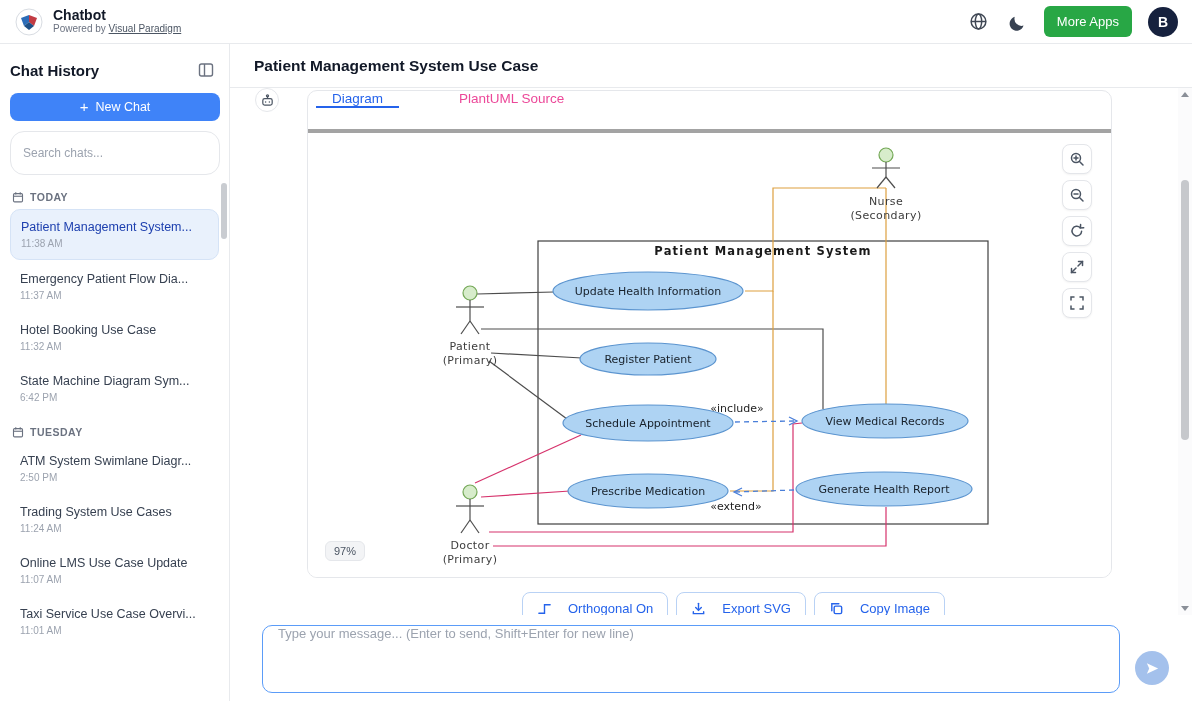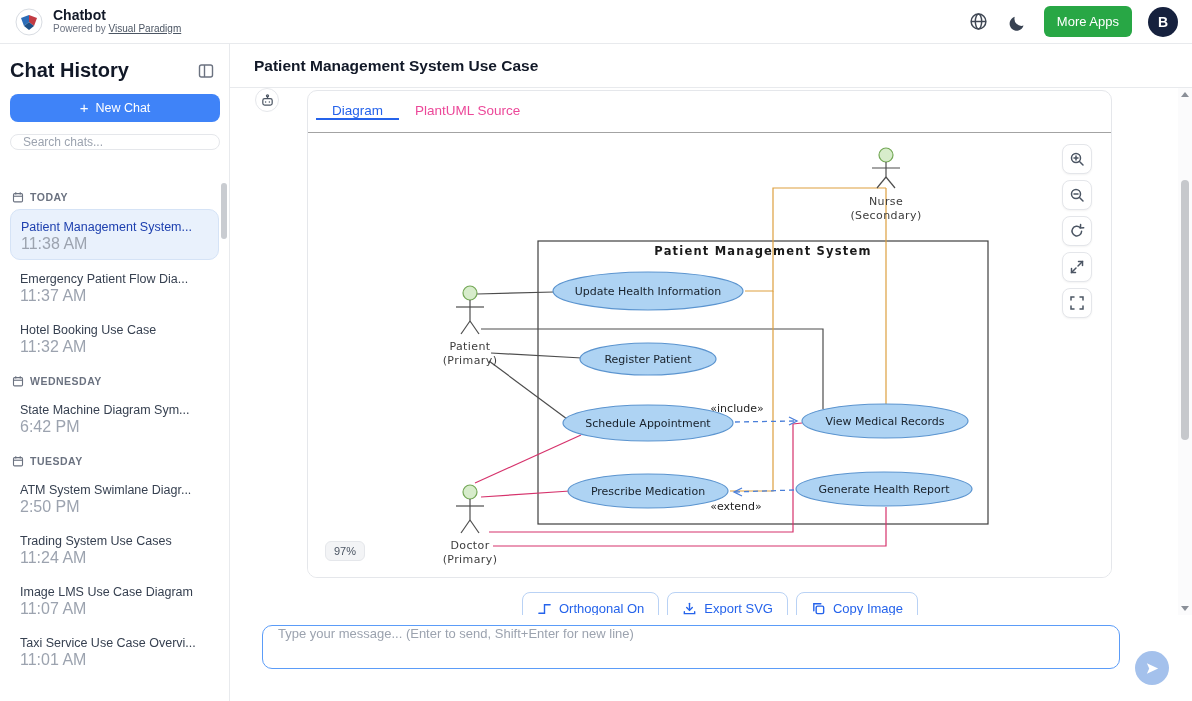--- a/index.html
+++ b/index.html
@@ -20,79 +20,79 @@
   .icon-btn { background:none; border:none; cursor:pointer; display:flex; align-items:center; padding:2px; }
   .more-apps { background:#28a745; color:#fff; border:none; border-radius:6px; padding:8px 13px;
                font-size:13px; font-weight:500; cursor:pointer; }
   .avatar { width:30px; height:30px; border-radius:50%; background:#16213e; color:#fff;
             font-weight:700; font-size:14px; display:flex; align-items:center; justify-content:center; cursor:pointer; }
 
   
   .sidebar { position:absolute; top:44px; left:0; width:230px; bottom:0; background:#fff;
              border-right:1px solid #e8eaed; overflow:hidden; }
   .sidebar-head { display:flex; align-items:center; justify-content:space-between; padding:15px 12px 10px 10px; }
-  .sidebar-title { font-size:20px; font-weight:700; color:#111827; }
+  .sidebar-title { font-size:15px; font-weight:700; color:#111827; }
   .new-chat { margin:2px 10px 10px 10px; width:210px; height:28px; background:#3f83f8; color:#fff;
               border:none; border-radius:8px; font-size:12.5px; display:flex; align-items:center;
               justify-content:center; gap:7px; cursor:pointer; }
   .new-chat .plus { font-size:15px; line-height:14px; }
-  .search { margin:0 10px; width:210px; height:16px; border:1px solid #e5e7eb; border-radius:14px;
+  .search { margin:0 10px; width:210px; height:44px; border:1px solid #e5e7eb; border-radius:14px;
             padding:0 12px; font-size:12px; color:#374151; outline:none; }
   .search::placeholder { color:#9ca3af; }
   .chat-list { position:absolute; top:136px; bottom:0; left:0; right:0; overflow:hidden; padding:0 10px; }
   .group-head { display:flex; align-items:center; gap:6px; color:#6b7280; font-size:10.5px;
                 font-weight:600; letter-spacing:.5px; padding:11px 2px 6px 2px; }
   .chat-item { padding:9px 10px; border-radius:10px; margin-bottom:2px; cursor:pointer; }
   .chat-item.active { background:#e9f1fc; border:1px solid #d5e3f6; }
   .chat-title { font-size:12.5px; font-weight:500; color:#374151; white-space:nowrap; overflow:hidden; line-height:16px; }
   .chat-item.active .chat-title { color:#1e40af; }
-  .chat-time { font-size:16px; color:#9ca3af; margin-top:2px; line-height:13px; }
+  .chat-time { font-size:10px; color:#9ca3af; margin-top:2px; line-height:13px; }
   .sb-thumb { position:absolute; top:139px; right:2px; width:6px; height:56px; background:#c9ccd1; border-radius:3px; }
 
   
   .main { position:absolute; left:230px; top:44px; right:0; bottom:0; }
   .main-header { height:44px; border-bottom:1px solid #e8eaed; display:flex; align-items:center; padding:0 24px; }
   .page-title { font-size:15.5px; font-weight:700; color:#111827; }
   .main-body { position:absolute; top:44px; left:0; right:0; bottom:0; overflow:hidden; background:#fff; }
 
   .assistant-avatar { position:absolute; left:25px; top:0; width:24px; height:24px; border:1px solid #e5e7eb;
                       border-radius:50%; background:#fff; display:flex; align-items:center; justify-content:center; }
 
   .card { position:absolute; left:77px; top:2px; width:805px; height:488px; background:#fff;
           border:1px solid #e5e7eb; border-radius:10px; overflow:hidden; }
-  .tabbar { height:42px; border-bottom:1px solid #a3a3a3; display:flex; align-items:center; padding:0 8px; }
+  .tabbar { height:42px; border-bottom:4px solid #a3a3a3; display:flex; align-items:flex-start; padding:0 8px;gap:44px; }
   .tab { display:flex; align-items:center; padding:0 16px; font-size:13.5px; color:#ec4899;
          cursor:pointer; border-bottom:2px solid transparent; }
   .tab.active { color:#2563eb; border-bottom-color:#2563eb; font-weight:500; }
   .canvas { position:relative; height:446px; background:#fff; }
   .diagram { position:absolute; left:123px; top:8px; }
 
   .zoom-tools { position:absolute; right:19px; top:11px; display:flex; flex-direction:column; gap:6px; }
   .ztool { width:30px; height:30px; background:#fff; border:1px solid #e4e6ea; border-radius:8px;
            display:flex; align-items:center; justify-content:center; cursor:pointer;
            box-shadow:0 1px 2px rgba(0,0,0,.05); }
   .zoom-badge { position:absolute; left:17px; top:408px; background:#f3f4f6; border:1px solid #e5e7eb;
                 border-radius:6px; padding:3px 8px; font-size:11px; color:#4b5563; }
 
   .actions-row { position:absolute; left:292px; top:504px; display:flex; gap:8px; z-index:1; }
-  .action-btn { display:flex; align-items:center; gap:7px; padding:8px 14px; background:#fff;
+  .action-btn { display:flex; align-items:center; gap:16px; padding:8px 14px; background:#fff;
                 border:1px solid #b9d2f5; color:#2563eb; font-size:13px; font-weight:500;
                 border-radius:8px; cursor:pointer; white-space:nowrap; }
 
   
   .scrollbar { position:absolute; right:0; top:0; width:14px; height:527px; background:#fbfbfc; }
   .sb-arrow { position:absolute; left:50%; transform:translateX(-50%); width:0; height:0;
               border-left:4px solid transparent; border-right:4px solid transparent; }
   .sb-up { top:4px; border-bottom:5px solid #8a8f98; }
   .sb-down { bottom:4px; border-top:5px solid #8a8f98; }
   .thumb { position:absolute; right:3px; top:92px; width:8px; height:260px; background:#c6c8cc; border-radius:4px; }
 
   
   .composer { position:absolute; left:0; right:0; bottom:0; height:86px; background:#fff; z-index:10; }
-  .msg { position:absolute; left:32px; top:10px; width:858px; height:44px; border:1.5px solid #5b9cf8;
+  .msg { position:absolute; left:32px; top:10px; width:858px; height:68px; border:1.5px solid #5b9cf8;
          border-radius:10px; padding:0 15px; font-size:13px; font-family:inherit; color:#374151;
          resize:none; outline:none; }
   .msg::placeholder { color:#9ca3af; }
   .send { position:absolute; right:23px; top:36px; width:34px; height:34px; border-radius:50%;
           background:#a4c1ec; border:none; display:flex; align-items:center; justify-content:center; cursor:pointer; }
 
   
   .d-font { font-family:"DejaVu Sans",sans-serif; }
   .uc-text { font-size:11px; fill:#17202a; }
   .sys-title { font-size:11.5px; font-weight:bold; letter-spacing:1.2px; fill:#1a1a1a; }
@@ -167,29 +167,20 @@
     </div>
     <div class="chat-item">
       <div class="chat-title">Emergency Patient Flow Dia...</div>
       <div class="chat-time">11:37 AM</div>
     </div>
     <div class="chat-item">
       <div class="chat-title">Hotel Booking Use Case</div>
       <div class="chat-time">11:32 AM</div>
     </div>
 
-    <div class="group-head">
-      <svg width="12" height="12" viewBox="0 0 16 16" fill="none" stroke="#6b7280" stroke-width="1.5">
-          <rect x="2" y="3.5" width="12" height="11" rx="1.5"></rect>
-          <line x1="2" y1="7" x2="14" y2="7"></line>
-          <line x1="5" y1="1.5" x2="5" y2="4.5"></line>
-          <line x1="11" y1="1.5" x2="11" y2="4.5"></line>
-        </svg>
-      <span>WEDNESDAY</span>
-    </div>
     <div class="chat-item">
       <div class="chat-title">State Machine Diagram Sym...</div>
       <div class="chat-time">6:42 PM</div>
     </div>
 
     <div class="group-head">
       <svg width="12" height="12" viewBox="0 0 16 16" fill="none" stroke="#6b7280" stroke-width="1.5">
           <rect x="2" y="3.5" width="12" height="11" rx="1.5"></rect>
           <line x1="2" y1="7" x2="14" y2="7"></line>
           <line x1="5" y1="1.5" x2="5" y2="4.5"></line>
@@ -199,21 +190,21 @@
     </div>
     <div class="chat-item">
       <div class="chat-title">ATM System Swimlane Diagr...</div>
       <div class="chat-time">2:50 PM</div>
     </div>
     <div class="chat-item">
       <div class="chat-title">Trading System Use Cases</div>
       <div class="chat-time">11:24 AM</div>
     </div>
     <div class="chat-item">
-      <div class="chat-title">Image LMS Use Case Diagram</div>
+      <div class="chat-title">Online LMS Use Case Update</div>
       <div class="chat-time">11:07 AM</div>
     </div>
     <div class="chat-item">
       <div class="chat-title">Taxi Service Use Case Overvi...</div>
       <div class="chat-time">11:01 AM</div>
     </div>
   </div>
   <div class="sb-thumb"></div>
 </aside>
 

